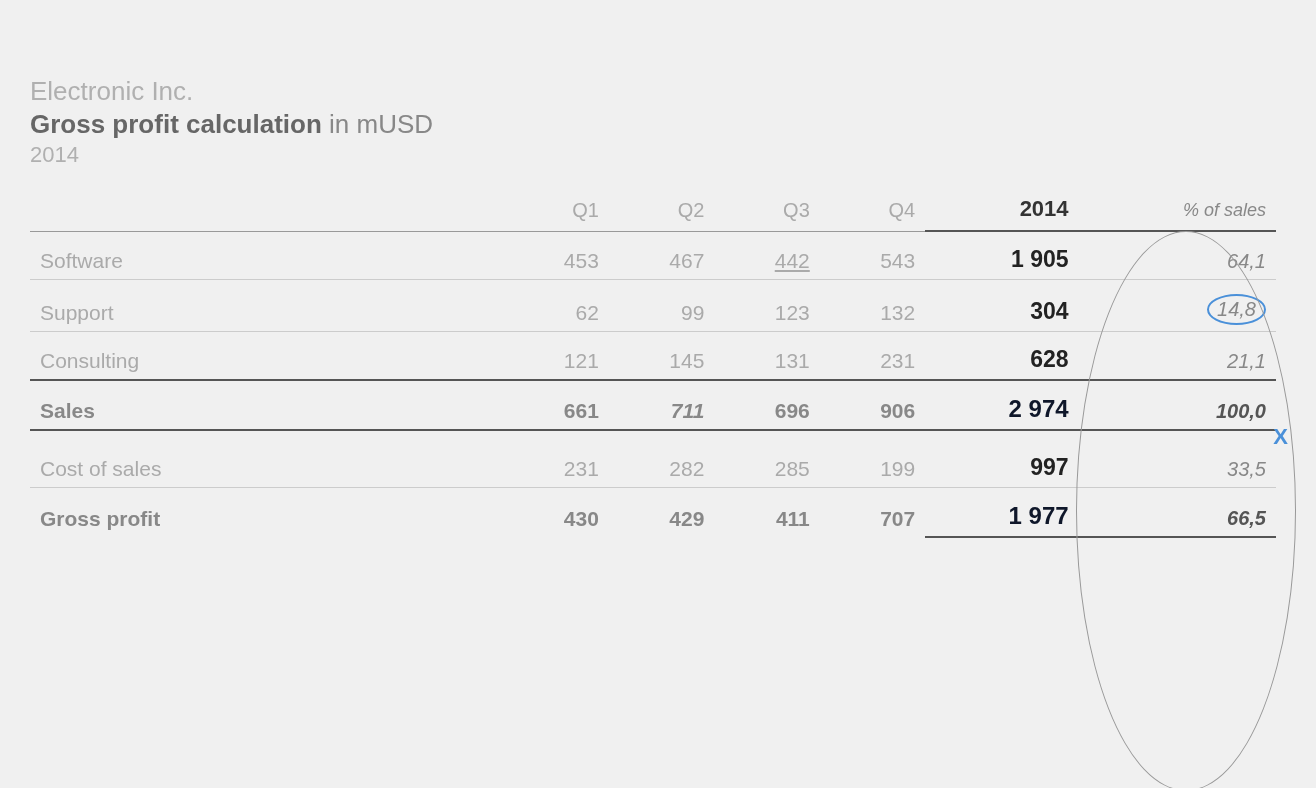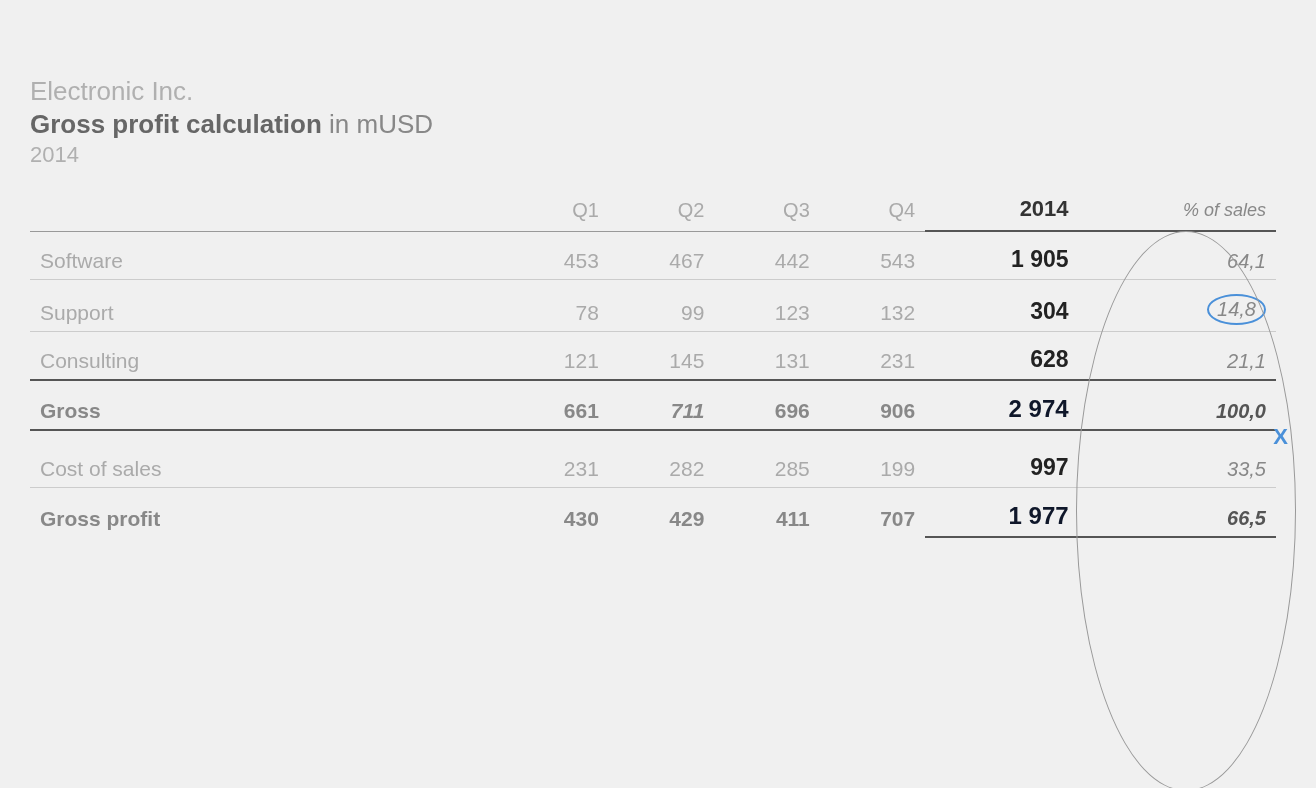--- a/index.html
+++ b/index.html
@@ -222,45 +222,45 @@
         <th></th>
         <th style="border-bottom: 2.5px solid #555;"></th>
         <th style="border-bottom: 2.5px solid #555;"></th>
       </tr>
     </thead>
     <tbody id="table-body">
     <tr class="data-row" style="border-bottom: none;">
           <td style="border-bottom: 1px solid rgb(204, 204, 204);">Software</td>
           <td style="border-bottom: 1px solid rgb(204, 204, 204);">453</td>
           <td style="border-bottom: 1px solid rgb(204, 204, 204);">467</td>
-          <td style="border-bottom: 1px solid rgb(204, 204, 204);">442</td>
+          <td style="border-bottom: 1px solid rgb(204, 204, 204); text-decoration: underline;">442</td>
           <td style="border-bottom: 1px solid rgb(204, 204, 204);">543</td>
           <td class="col-2014" style="border-bottom: 1px solid rgb(204, 204, 204);">1&nbsp;905</td>
           <td class="col-pct" style="border-bottom: 1px solid rgb(204, 204, 204);">64,1</td>
         </tr>
         <tr class="data-row">
           <td style="border-bottom: 1px solid rgb(204, 204, 204);">Support</td>
-          <td style="border-bottom: 1px solid rgb(204, 204, 204);">78</td>
+          <td style="border-bottom: 1px solid rgb(204, 204, 204);">62</td>
           <td style="border-bottom: 1px solid rgb(204, 204, 204);">99</td>
           <td style="border-bottom: 1px solid rgb(204, 204, 204);">123</td>
           <td style="border-bottom: 1px solid rgb(204, 204, 204);">132</td>
           <td class="col-2014" style="border-bottom: 1px solid rgb(204, 204, 204);">304</td>
           <td class="col-pct" style="border-bottom: 1px solid rgb(204, 204, 204);"><span class="circled-value">14,8</span></td>
         </tr>
         <tr class="data-row">
           <td style="border-bottom: 2.5px solid rgb(85, 85, 85);">Consulting</td>
           <td style="border-bottom: 2.5px solid rgb(85, 85, 85);">121</td>
           <td style="border-bottom: 2.5px solid rgb(85, 85, 85);">145</td>
           <td style="border-bottom: 2.5px solid rgb(85, 85, 85);">131</td>
           <td style="border-bottom: 2.5px solid rgb(85, 85, 85);">231</td>
           <td class="col-2014" style="border-bottom: 2.5px solid rgb(85, 85, 85);">628</td>
           <td class="col-pct" style="border-bottom: 2.5px solid rgb(85, 85, 85);">21,1</td>
         </tr>
         <tr class="bold-row">
-          <td style="border-bottom: 2.5px solid rgb(85, 85, 85);">Gross</td>
+          <td style="border-bottom: 2.5px solid rgb(85, 85, 85);">Sales</td>
           <td style="border-bottom: 2.5px solid rgb(85, 85, 85);">661</td>
           <td style="border-bottom: 2.5px solid rgb(85, 85, 85); font-style: italic;">711</td>
           <td style="border-bottom: 2.5px solid rgb(85, 85, 85);">696</td>
           <td style="border-bottom: 2.5px solid rgb(85, 85, 85);">906</td>
           <td class="col-2014" style="border-bottom: 2.5px solid rgb(85, 85, 85);">2&nbsp;974</td>
           <td class="col-pct" style="border-bottom: 2.5px solid rgb(85, 85, 85);">100,0</td>
         </tr>
         <tr class="spacer-row">
           <td></td>
           <td></td>

